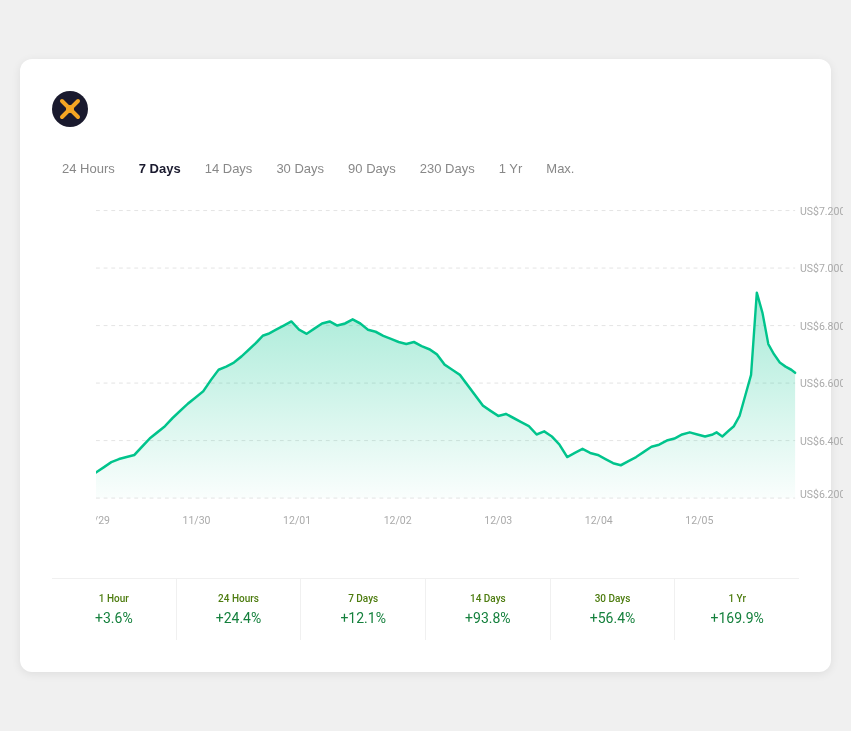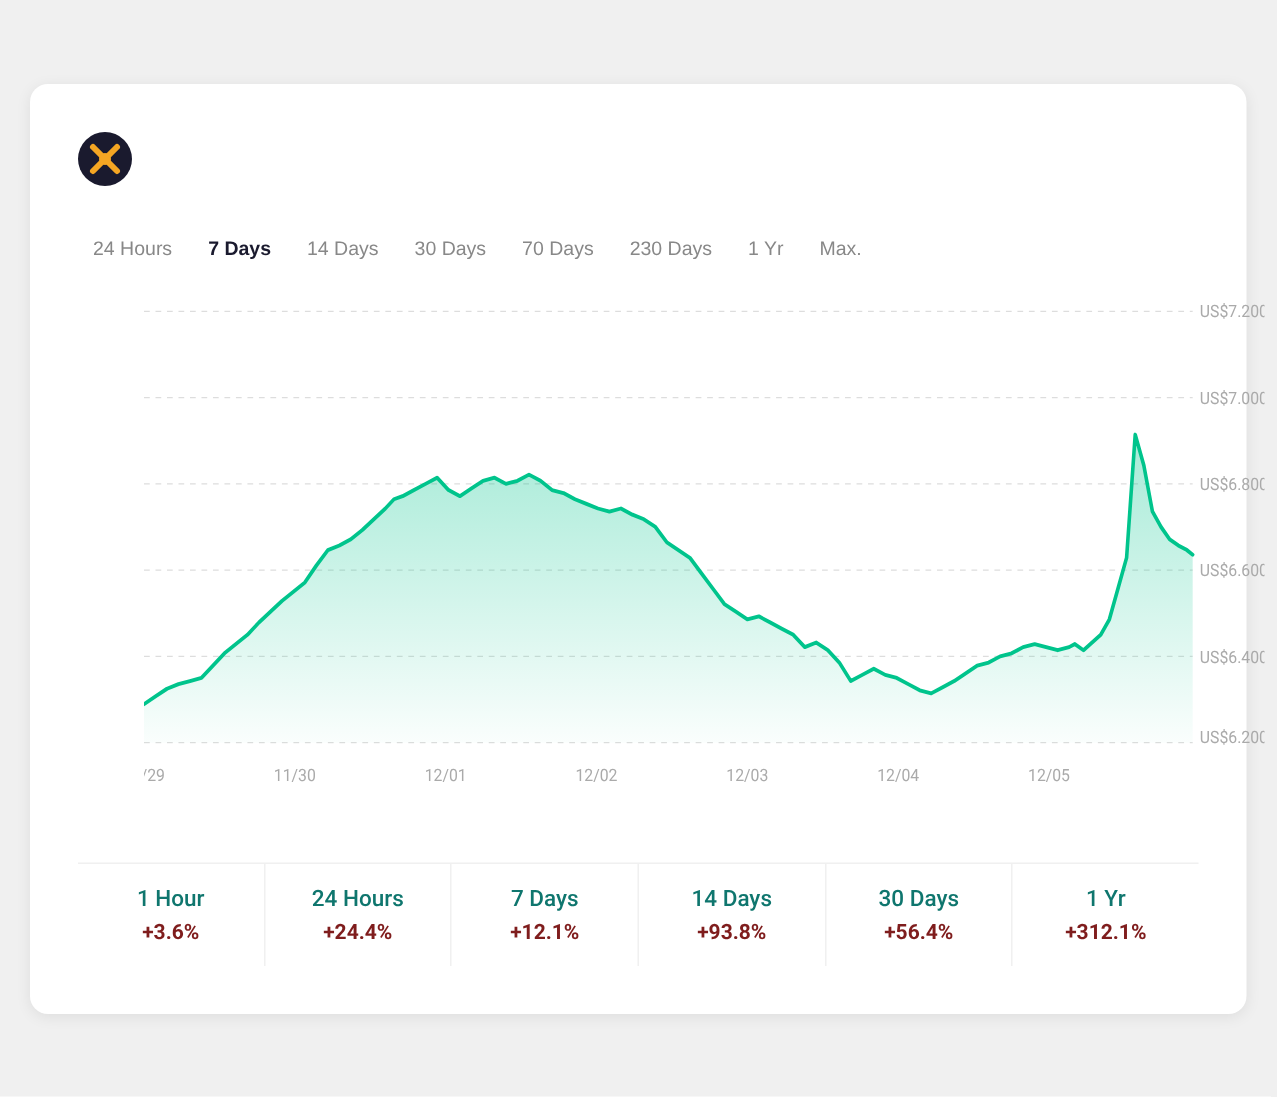--- a/index.html
+++ b/index.html
@@ -92,29 +92,29 @@
       margin-top: 8px;
     }
     .stat-cell {
       flex: 1;
       padding: 14px 8px;
       text-align: center;
       border-right: 1px solid #f0f0f0;
     }
     .stat-cell:last-child { border-right: none; }
     .stat-label {
-      font-size: 15px;
-      color: #0f766e;
+      font-size: 10px;
+      color: #4d7c0f;
       margin-bottom: 6px;
       font-weight: 500;
     }
     .stat-value {
       font-size: 14px;
-      font-weight: 700;
-      color: #7f1d1d;
+      font-weight: 400;
+      color: #15803d;
     }
   </style>
 </head>
 <body>
 
 <div class="widget">
 
   <div class="header">
 
     <svg class="logo" viewBox="0 0 36 36">
@@ -129,21 +129,21 @@
   <div class="price-row">
     <span class="price"></span>
     <span class="change-positive"></span>
   </div>
 
   <div class="time-filters">
   <button class="time-filter-btn">24 Hours</button>
       <button class="time-filter-btn active">7 Days</button>
       <button class="time-filter-btn">14 Days</button>
       <button class="time-filter-btn">30 Days</button>
-      <button class="time-filter-btn">70 Days</button>
+      <button class="time-filter-btn">90 Days</button>
       <button class="time-filter-btn">230 Days</button>
       <button class="time-filter-btn">1 Yr</button>
       <button class="time-filter-btn">Max.</button>
     </div>
 
   <div class="chart-container">
     <svg viewBox="0 0 780 370" preserveAspectRatio="none">
       <defs>
         <linearGradient id="chartGrad" x1="0" y1="0" x2="0" y2="1">
           <stop offset="0%" stop-color="#00c48c" stop-opacity="0.35"></stop>
@@ -239,16 +239,16 @@
       <div class="stat-cell">
         <div class="stat-label">14 Days</div>
         <div class="stat-value">+93.8%</div>
       </div>
       <div class="stat-cell">
         <div class="stat-label">30 Days</div>
         <div class="stat-value">+56.4%</div>
       </div>
       <div class="stat-cell">
         <div class="stat-label">1 Yr</div>
-        <div class="stat-value">+312.1%</div>
+        <div class="stat-value">+169.9%</div>
       </div>
     </div>
 </div>
 
 </body></html>

